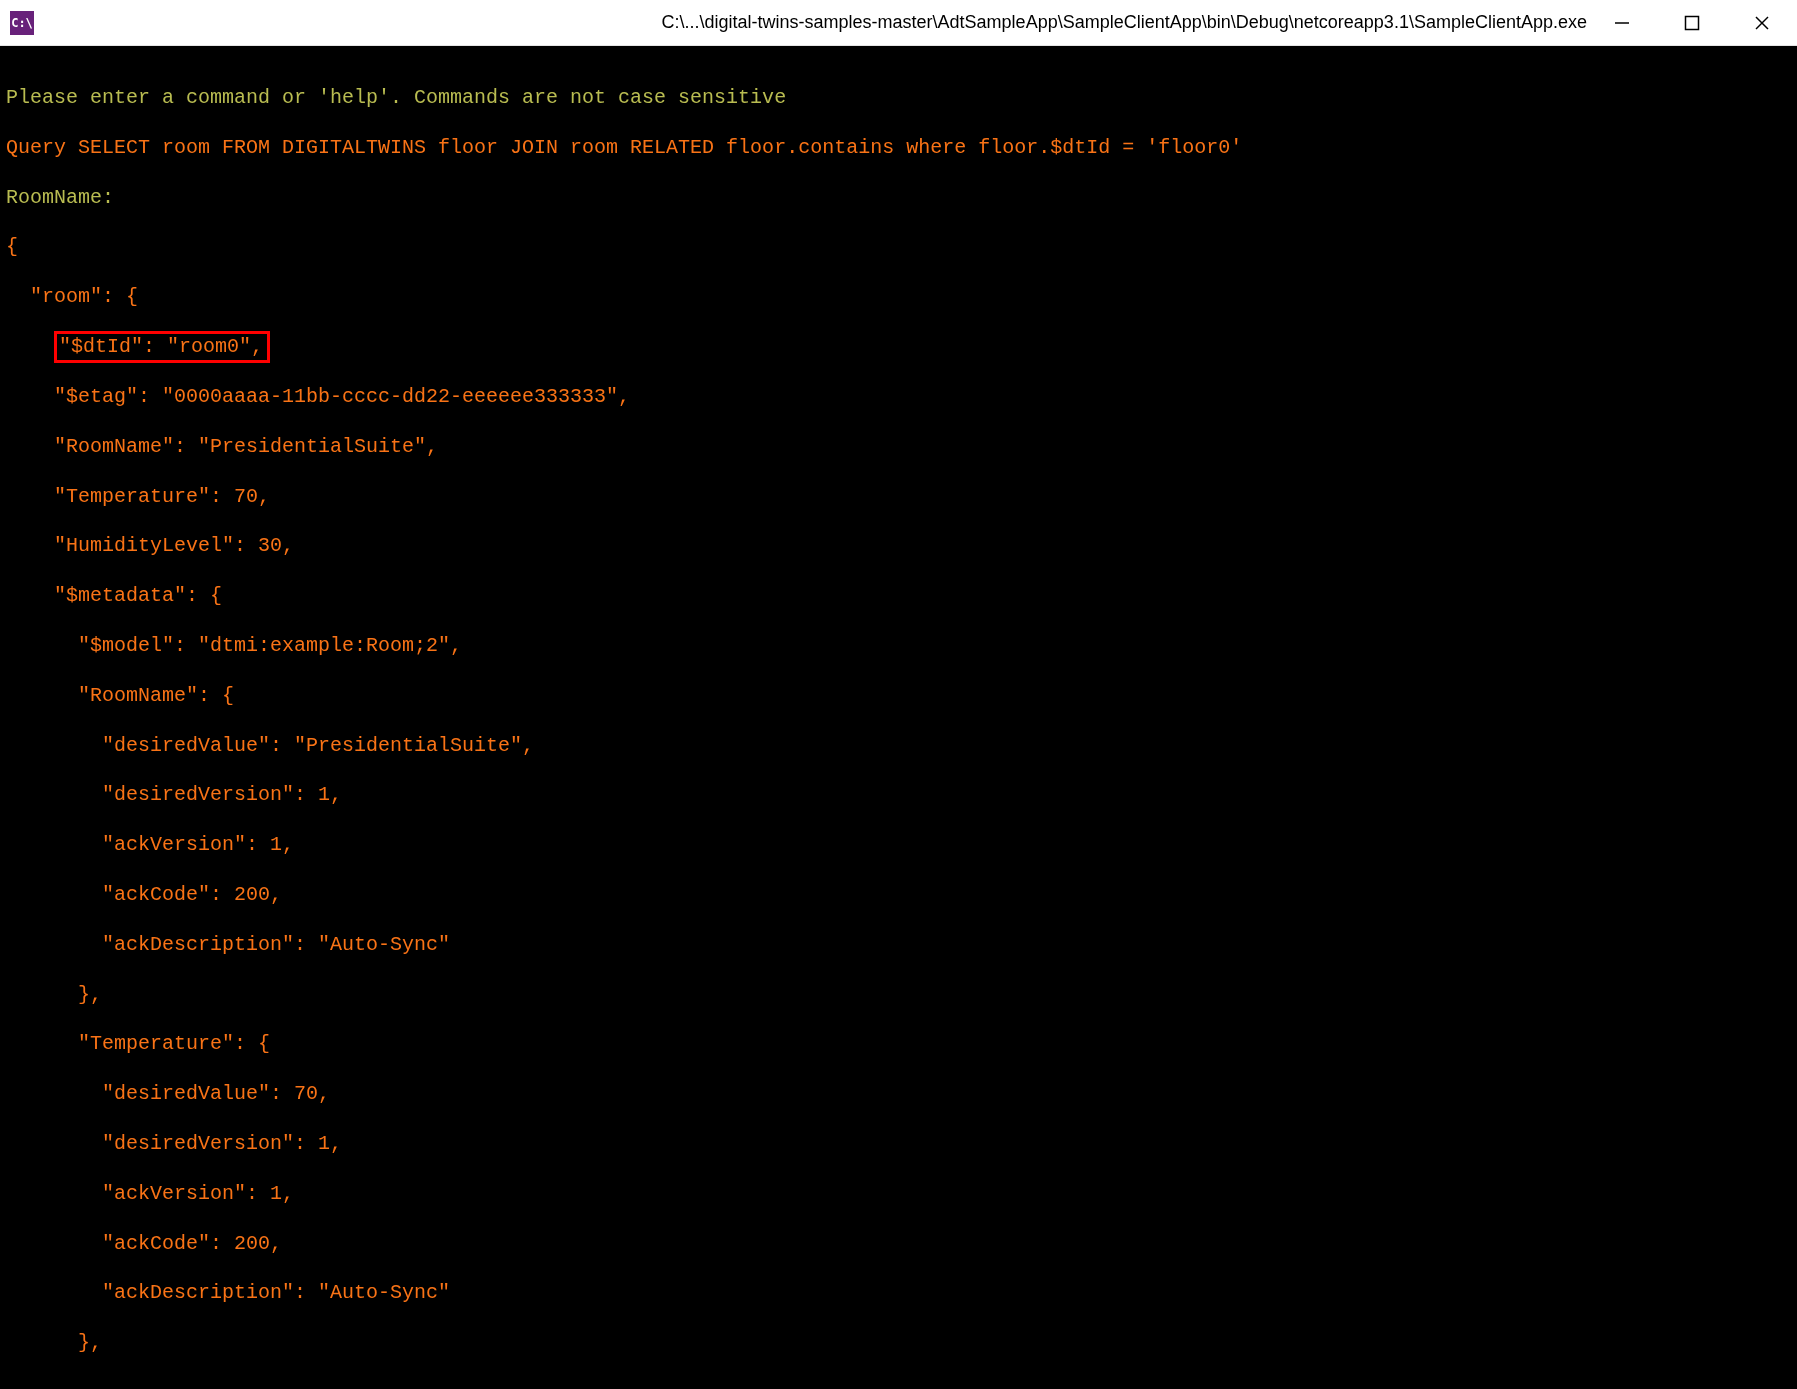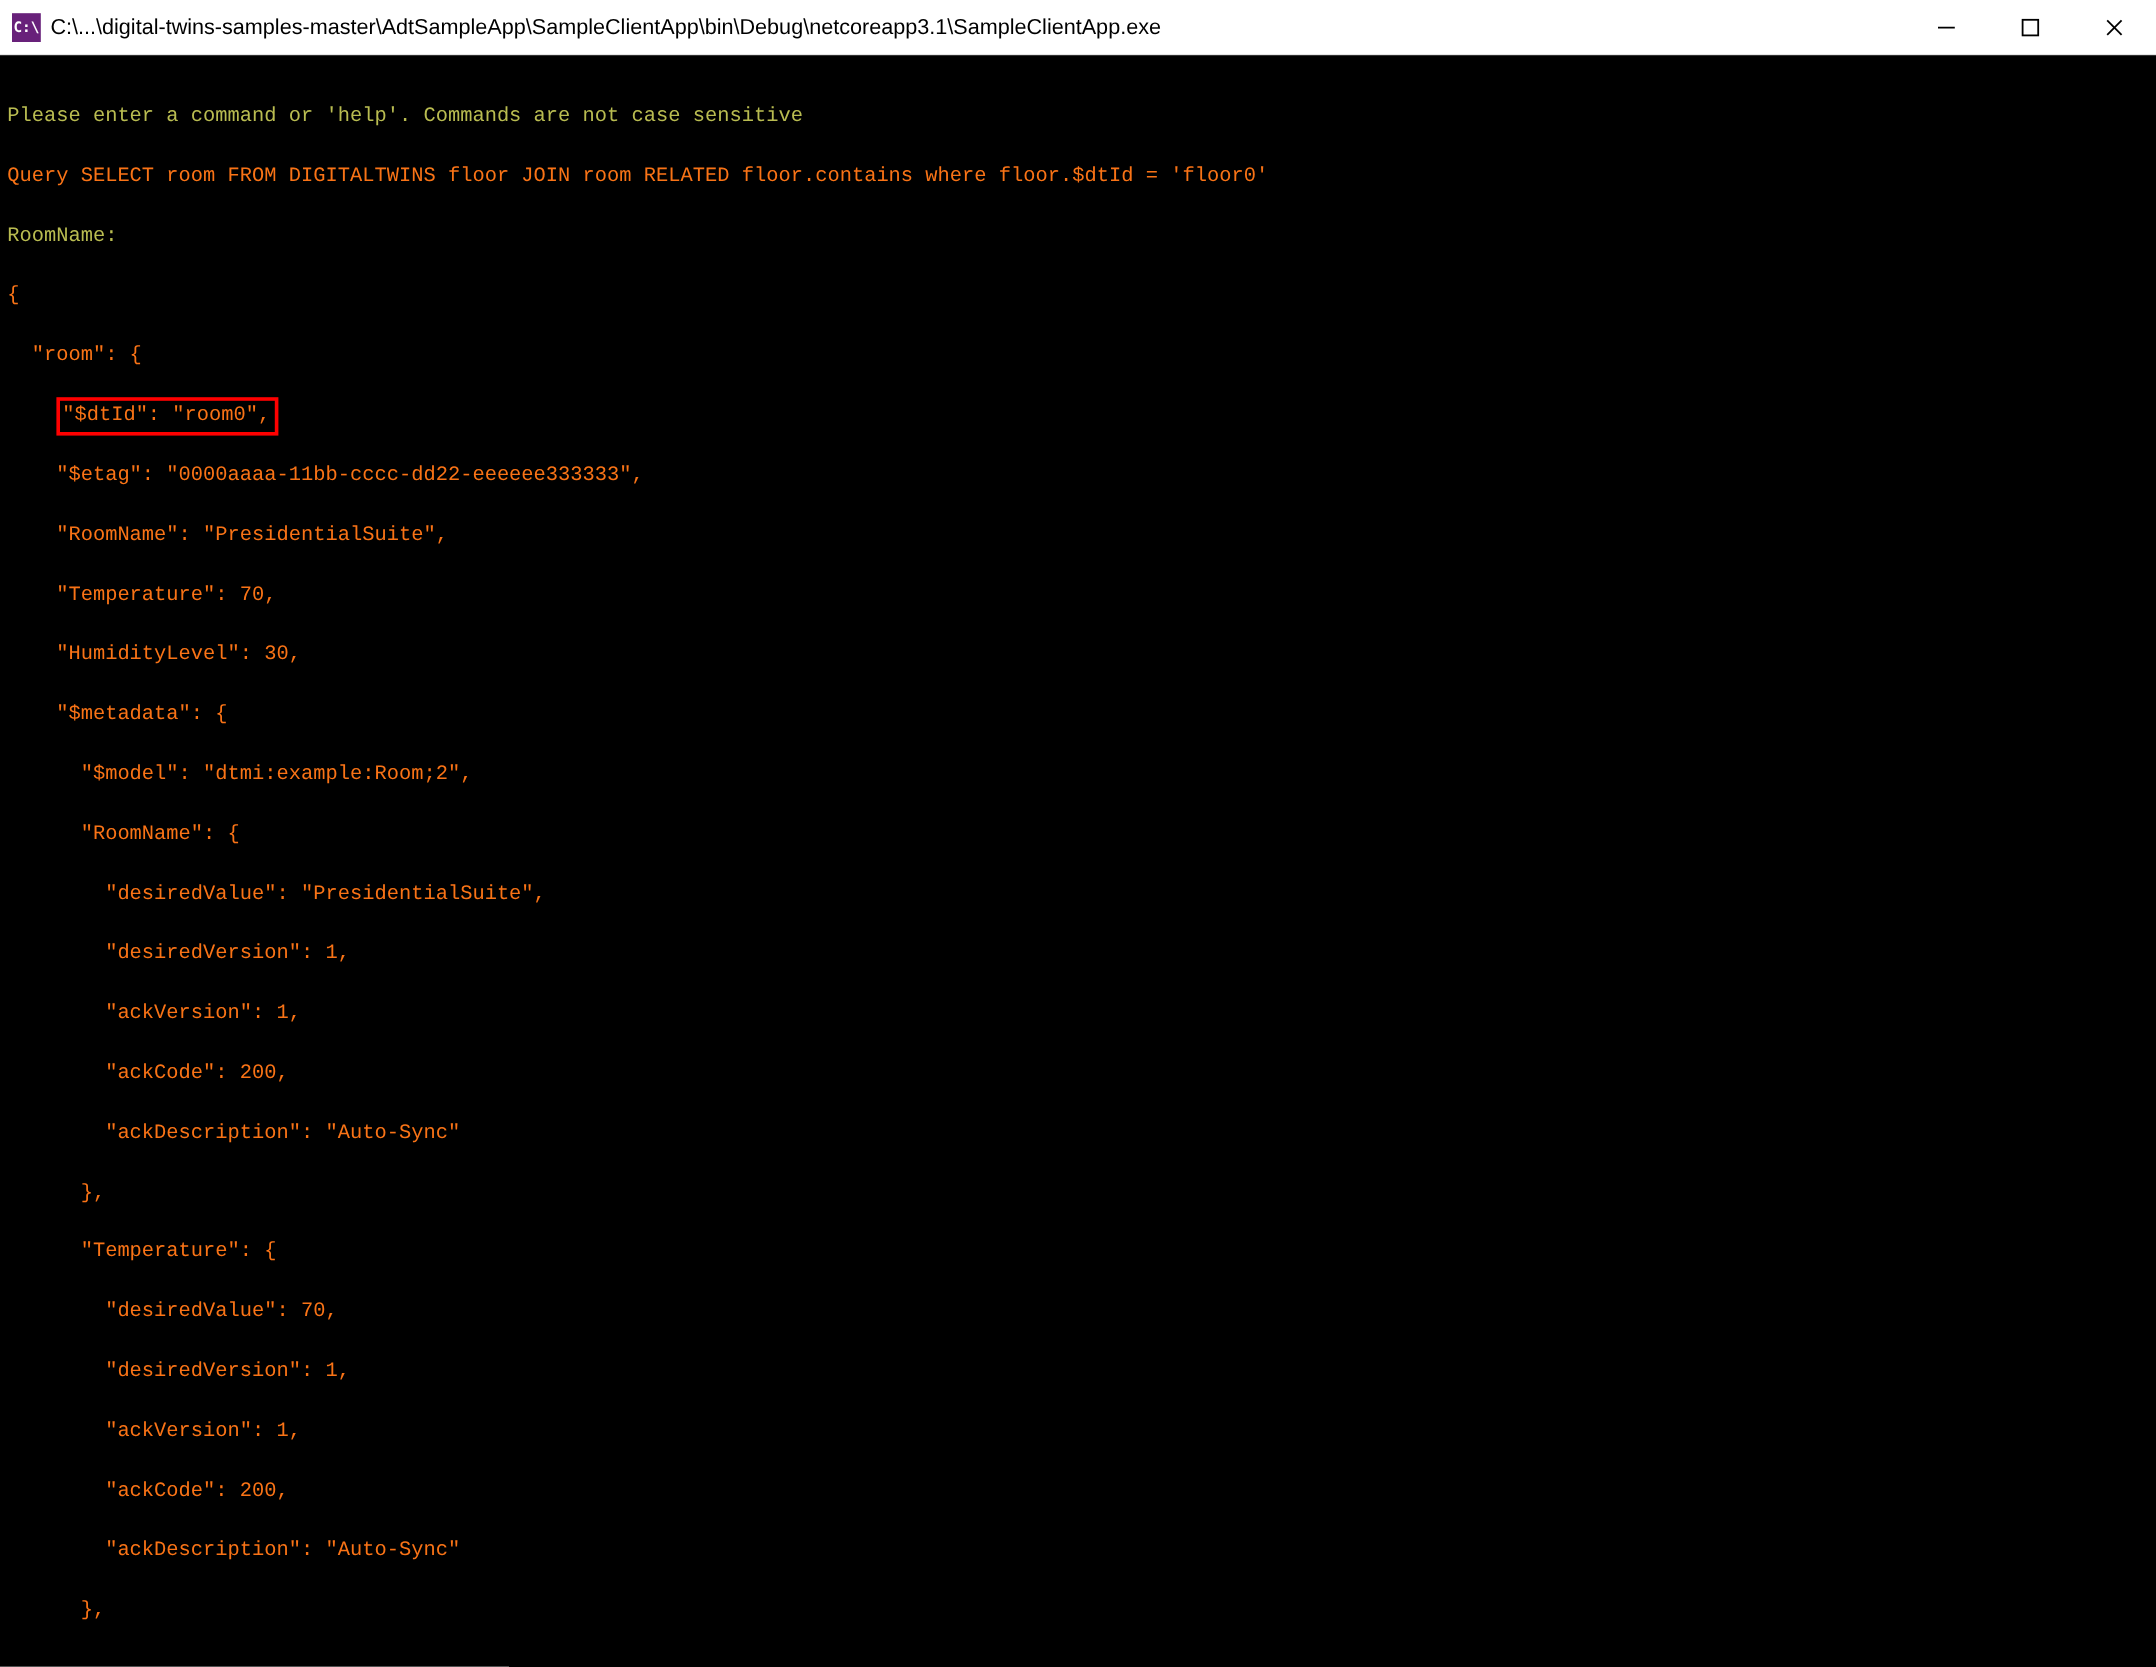--- a/index.html
+++ b/index.html
@@ -31,20 +31,21 @@
     justify-content: center;
     font-family: Consolas, monospace;
     margin-right: 8px;
   }
   .title-text {
     color: #000;
     font-size: 18px;
     flex: 1;
     white-space: nowrap;
     overflow: hidden;
+    text-align: right;
   }
   .win-controls {
     display: flex;
     height: 100%;
   }
   .win-btn {
     width: 70px;
     display:flex;
     align-items:center;
     justify-content:center;
@@ -53,21 +54,21 @@
   .win-btn svg { display:block; }
   .console {
     background: #000;
     width: 100%;
     height: calc(1389px - 46px);
     white-space: pre;
     padding-top: 18px;
   }
   .line {
     font-family: Consolas, "Courier New", monospace;
-    font-size: 17px;
+    font-size: 20px;
     line-height: 31.8px;
     color: #d4d4d4;
     padding-left: 6px;
     white-space: pre;
   }
   .g { color: #b9bc51; }   
   .w { color: #f97316; }   
   .hl {
     border: 3px solid #ff0000;
     padding: 0 4px 0 2px;

